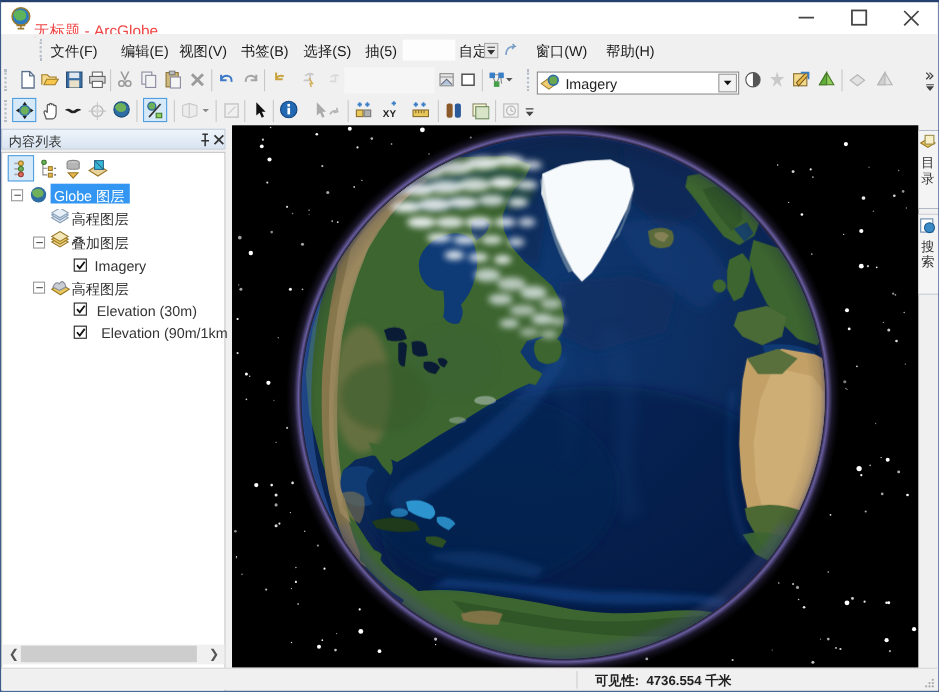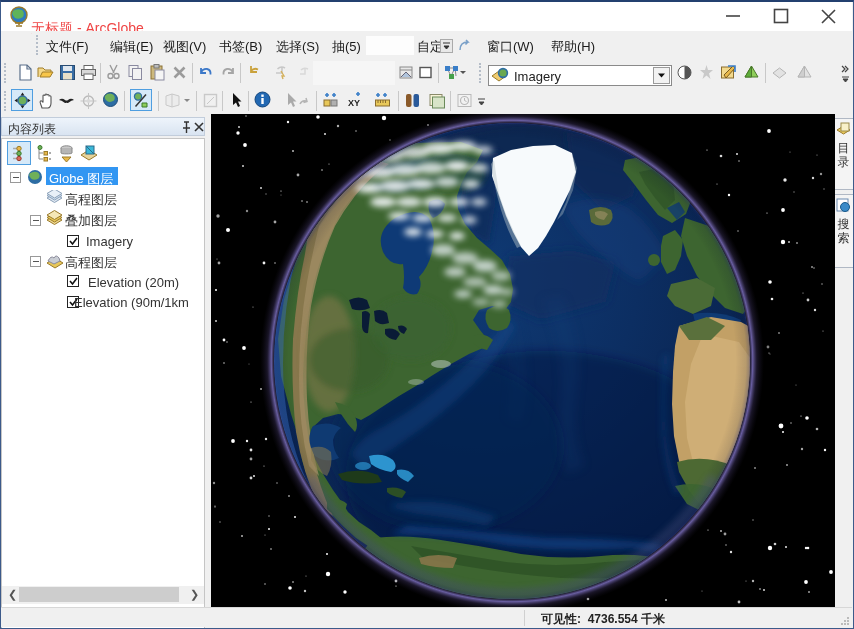--- a/index.html
+++ b/index.html
@@ -408,27 +408,27 @@
     <svg class="abs" style="left:44px;top:113px" width="18" height="17" viewBox="0 0 18 17">
         <path d="M1 11 L9 6 L17 11 L9 16 Z" fill="#e8c85a" stroke="#9a7a2a"></path>
         <path d="M2 9 Q5 3 8 6 Q10 2 13 6 L14 9 L8 12 Z" fill="#c9cdd4" stroke="#8a8a9a"></path>
       </svg>
     <div class="treerow" style="left:63px;top:115px">高程图层</div>
     <div class="cb" style="left:65px;top:136px">
         <svg width="11" height="11">
           <path d="M2 5 L4.5 8 L9 2" stroke="#111" stroke-width="1.6" fill="none"></path>
         </svg>
       </div>
-    <div class="treerow" style="left:86px;top:136px">Elevation (20m)</div>
+    <div class="treerow" style="left:86px;top:136px">Elevation (30m)</div>
     <div class="cb" style="left:65px;top:157px">
         <svg width="11" height="11">
           <path d="M2 5 L4.5 8 L9 2" stroke="#111" stroke-width="1.6" fill="none"></path>
         </svg>
       </div>
-    <div class="treerow" style="left:72px;top:156px">Elevation (90m/1km</div>
+    <div class="treerow" style="left:90px;top:156px">Elevation (90m/1km</div>
   </div>
 
   <div id="hscroll">
     <div class="sarrow" style="left:6px">❮</div>
     <div id="hthumb"></div>
     <div class="sarrow" style="left:188px">❯</div>
   </div>
 </div>
 
 <div id="viewport">

